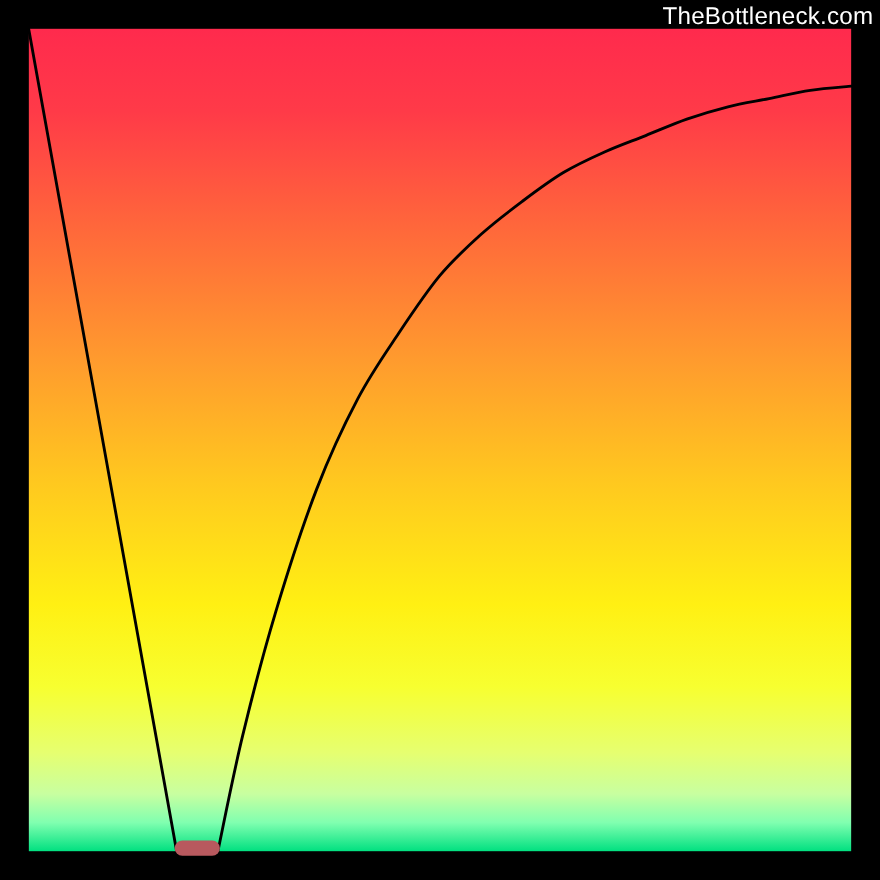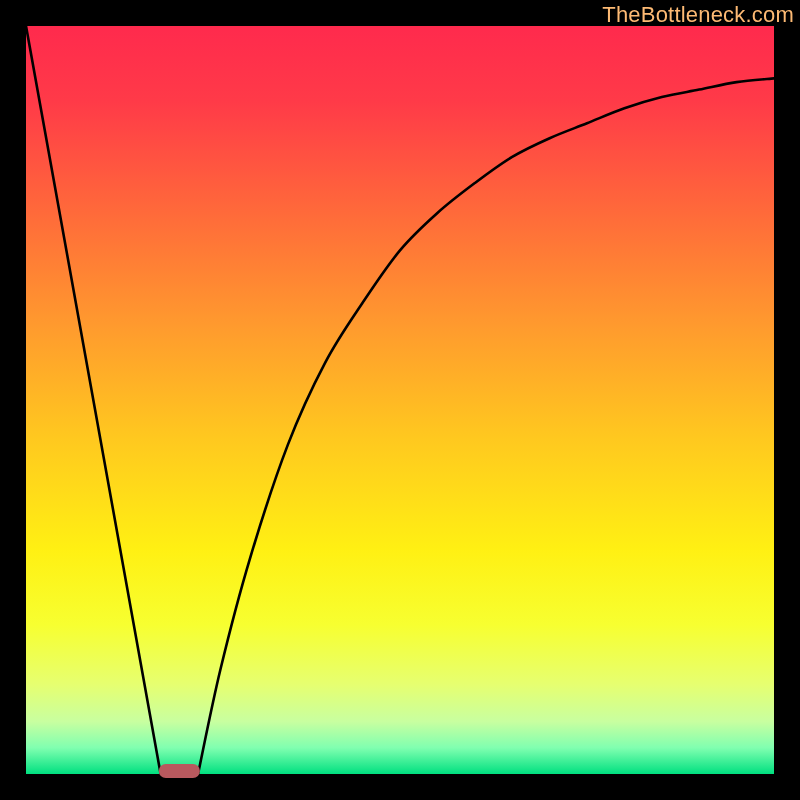--- a/index.html
+++ b/index.html
@@ -38,21 +38,21 @@
     left: 0;
     top: 0;
     width: 100%;
     height: 100%;
     overflow: visible;
   }
   .watermark {
     position: absolute;
     top: 2px;
     right: 6px;
-    color: #fdba74;
+    color: #ffffff;
     font-size: 22px;
     font-weight: 400;
     letter-spacing: 0.2px;
     text-align: right;
     pointer-events: none;
   }
 </style>
 </head>
 <body>
 

